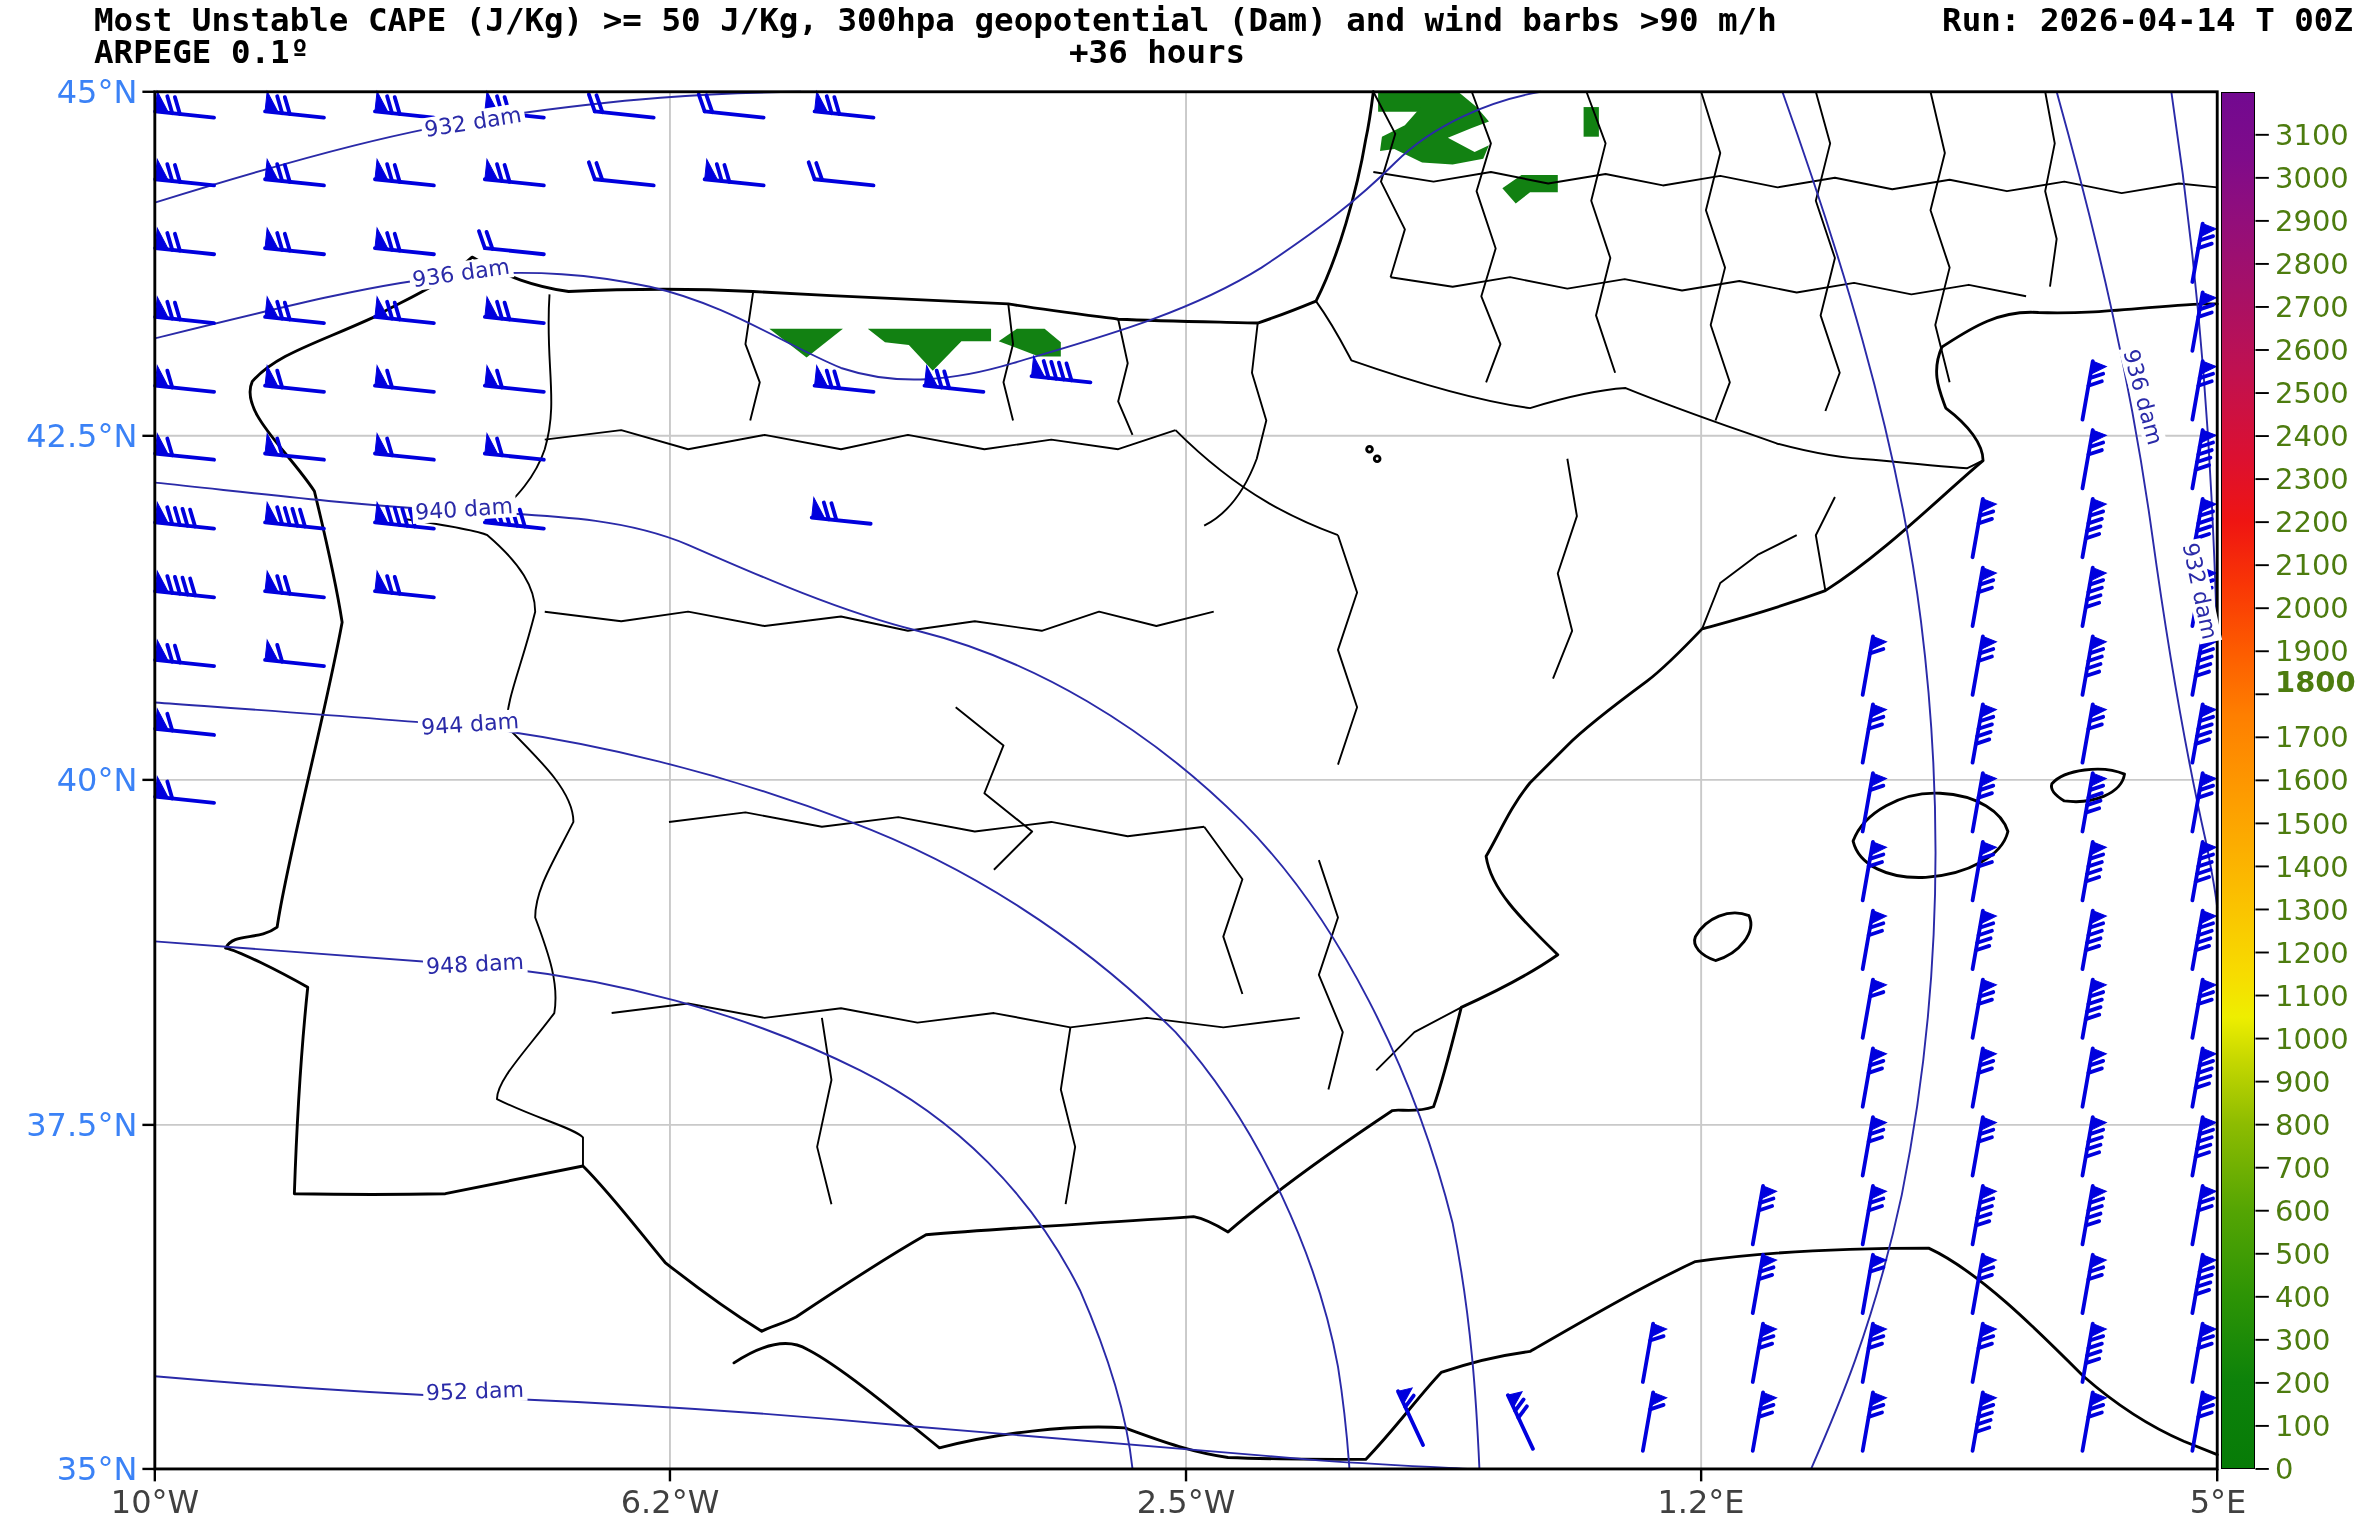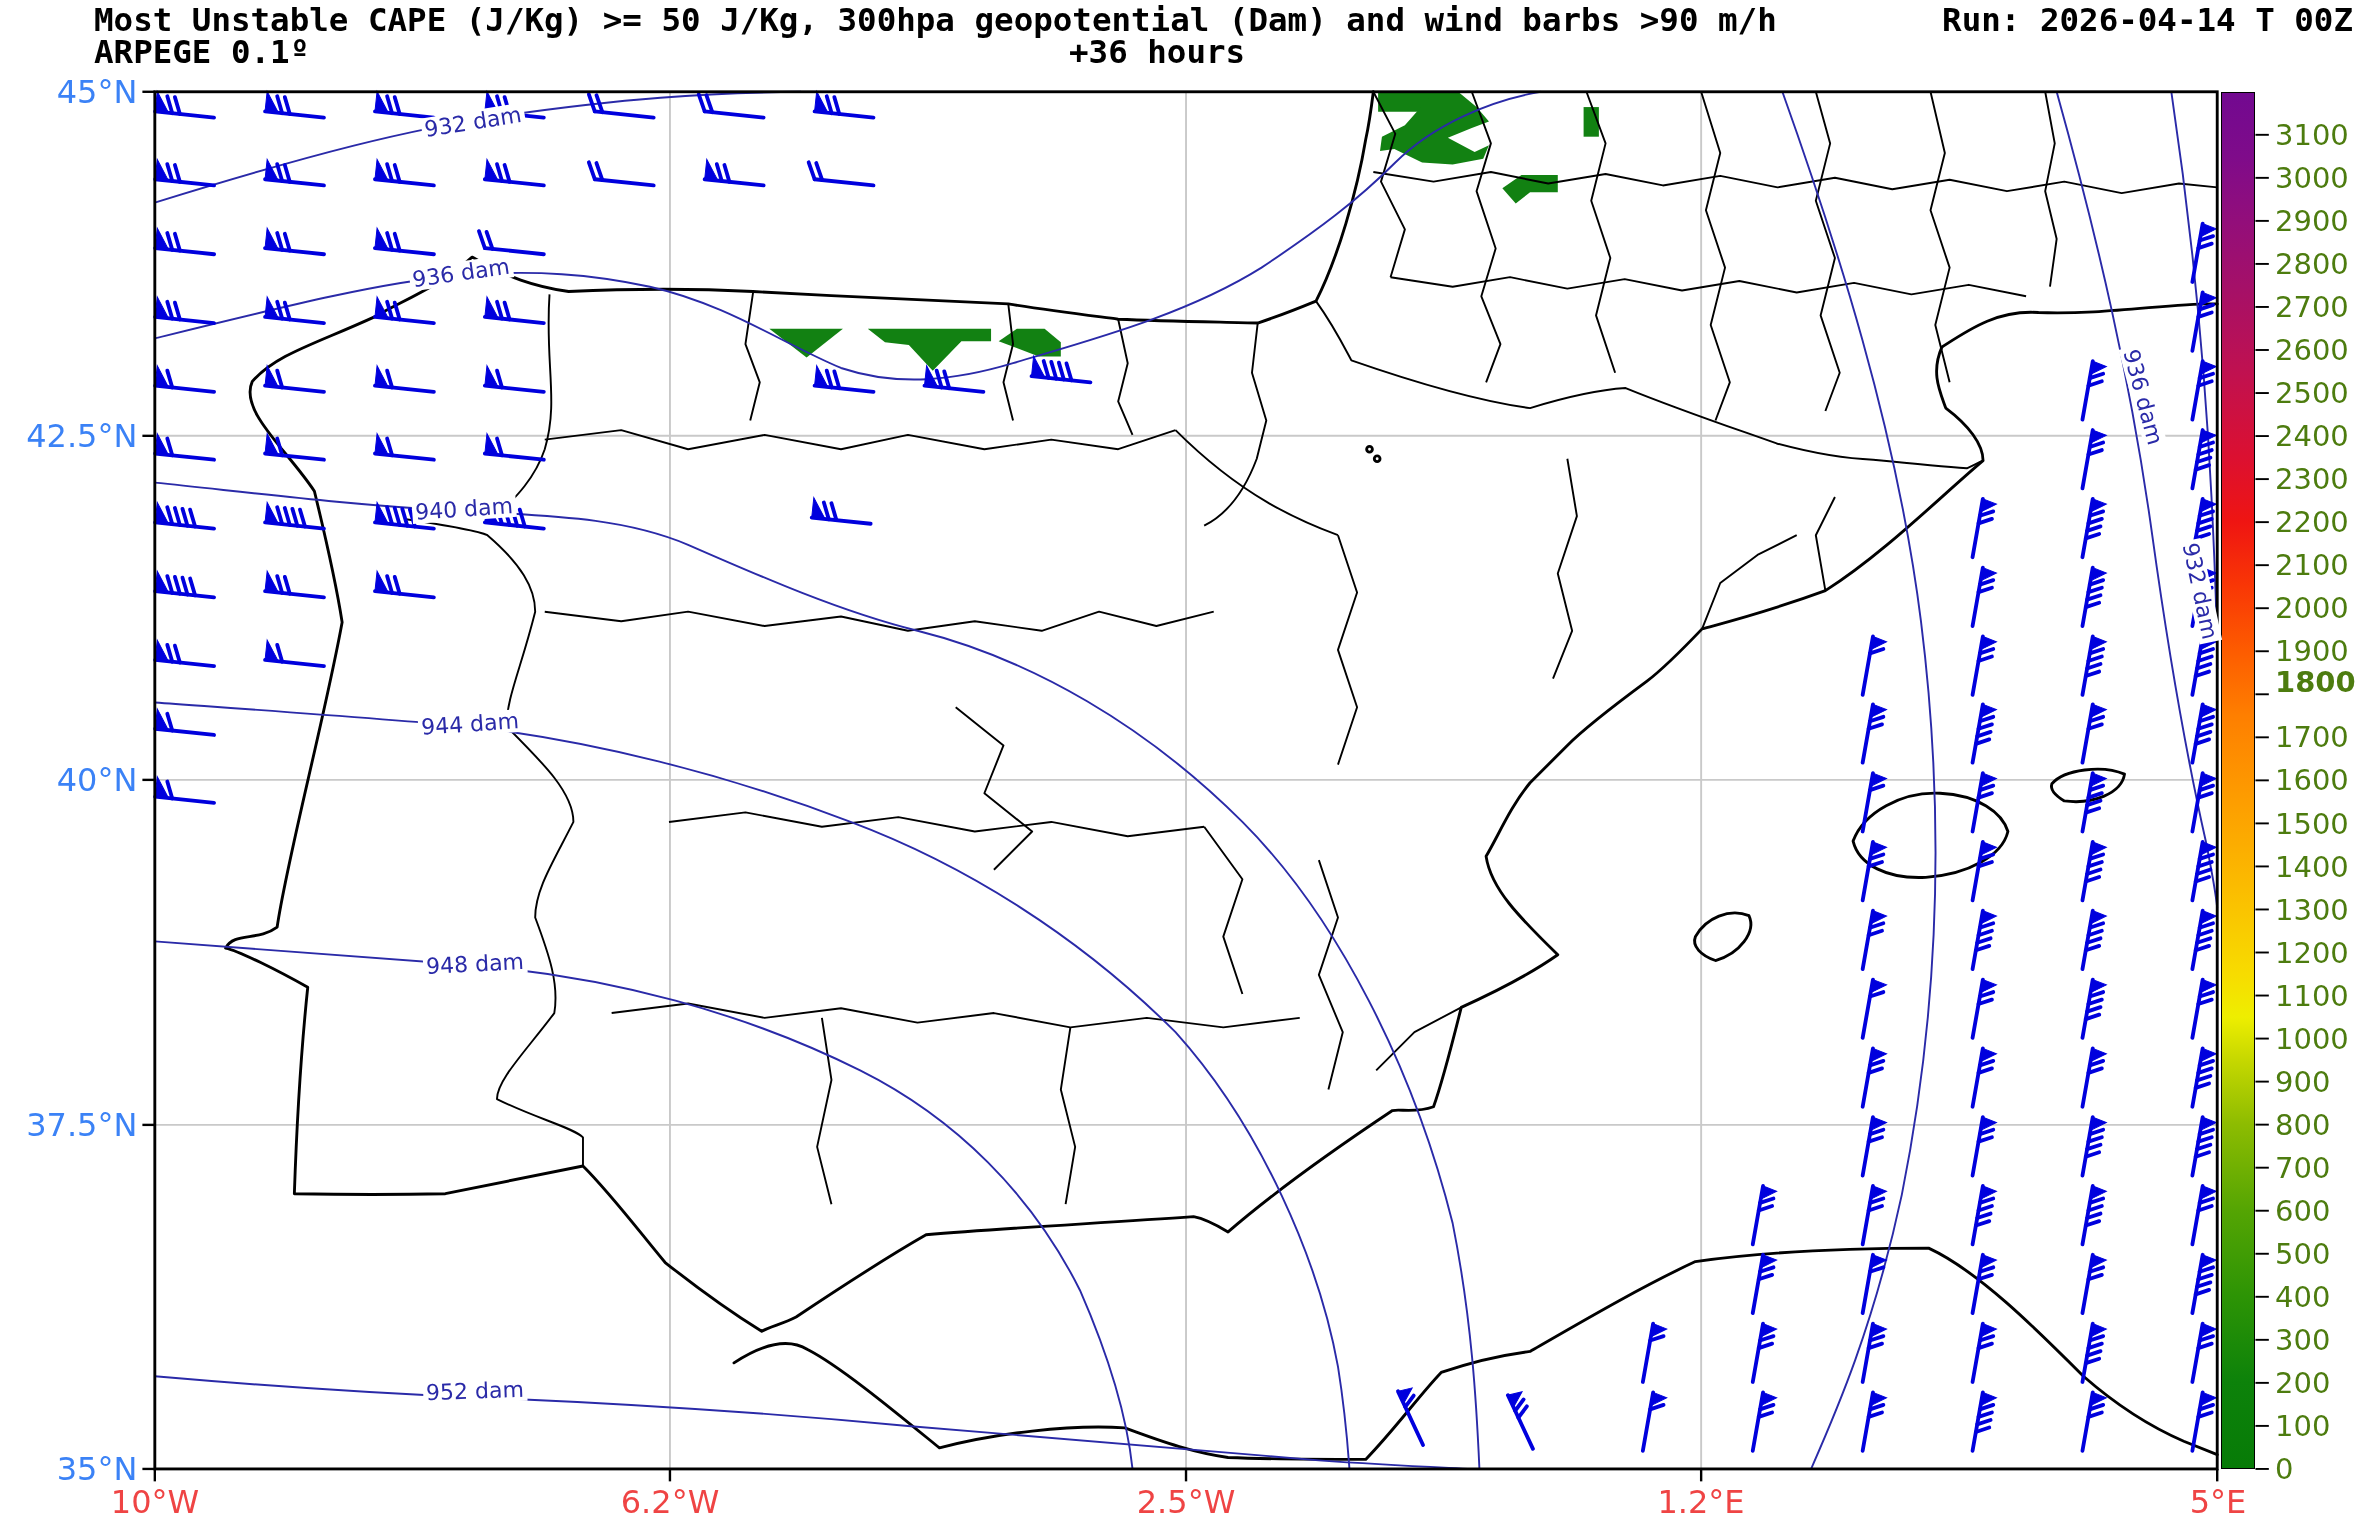--- a/index.html
+++ b/index.html
@@ -3,21 +3,21 @@
 <meta charset="utf-8">
 <style>
   html,body{margin:0;padding:0;background:#ffffff;}
   #app{position:relative;width:2373px;height:1533px;background:#fff;overflow:hidden;
        font-family:"DejaVu Sans","Liberation Sans",sans-serif;}
   .hdr{position:absolute;white-space:pre;font-family:"DejaVu Sans Mono","Liberation Mono",monospace;
        font-weight:bold;font-size:32.5px;color:#000;line-height:1;}
   .hdr.right{text-align:right;}
   svg.canvas{position:absolute;left:0;top:0;}
   .ylab{position:absolute;width:124px;text-align:right;font-size:32px;color:#3b82f6;transform:translateY(-50%);}
-  .xlab{position:absolute;font-size:32px;color:#ef4444;transform:translateX(-50%);top:1483px;}
+  .xlab{position:absolute;font-size:32px;color:#404040;transform:translateX(-50%);top:1483px;}
   .cblab{position:absolute;font-size:29px;color:#4d7c0f;transform:translateY(-50%);left:2275px;}
   .clab{position:absolute;font-size:22px;color:#2a2aa8;background:#ffffff;padding:0 2.9px;line-height:1.05;
         white-space:nowrap;}
   .cbar{position:absolute;left:2221px;top:92px;width:34px;height:1377px;border:1.9px solid #000;box-sizing:border-box;}
 </style>
 </head>
 <body>
 
 <div id="app">
 

